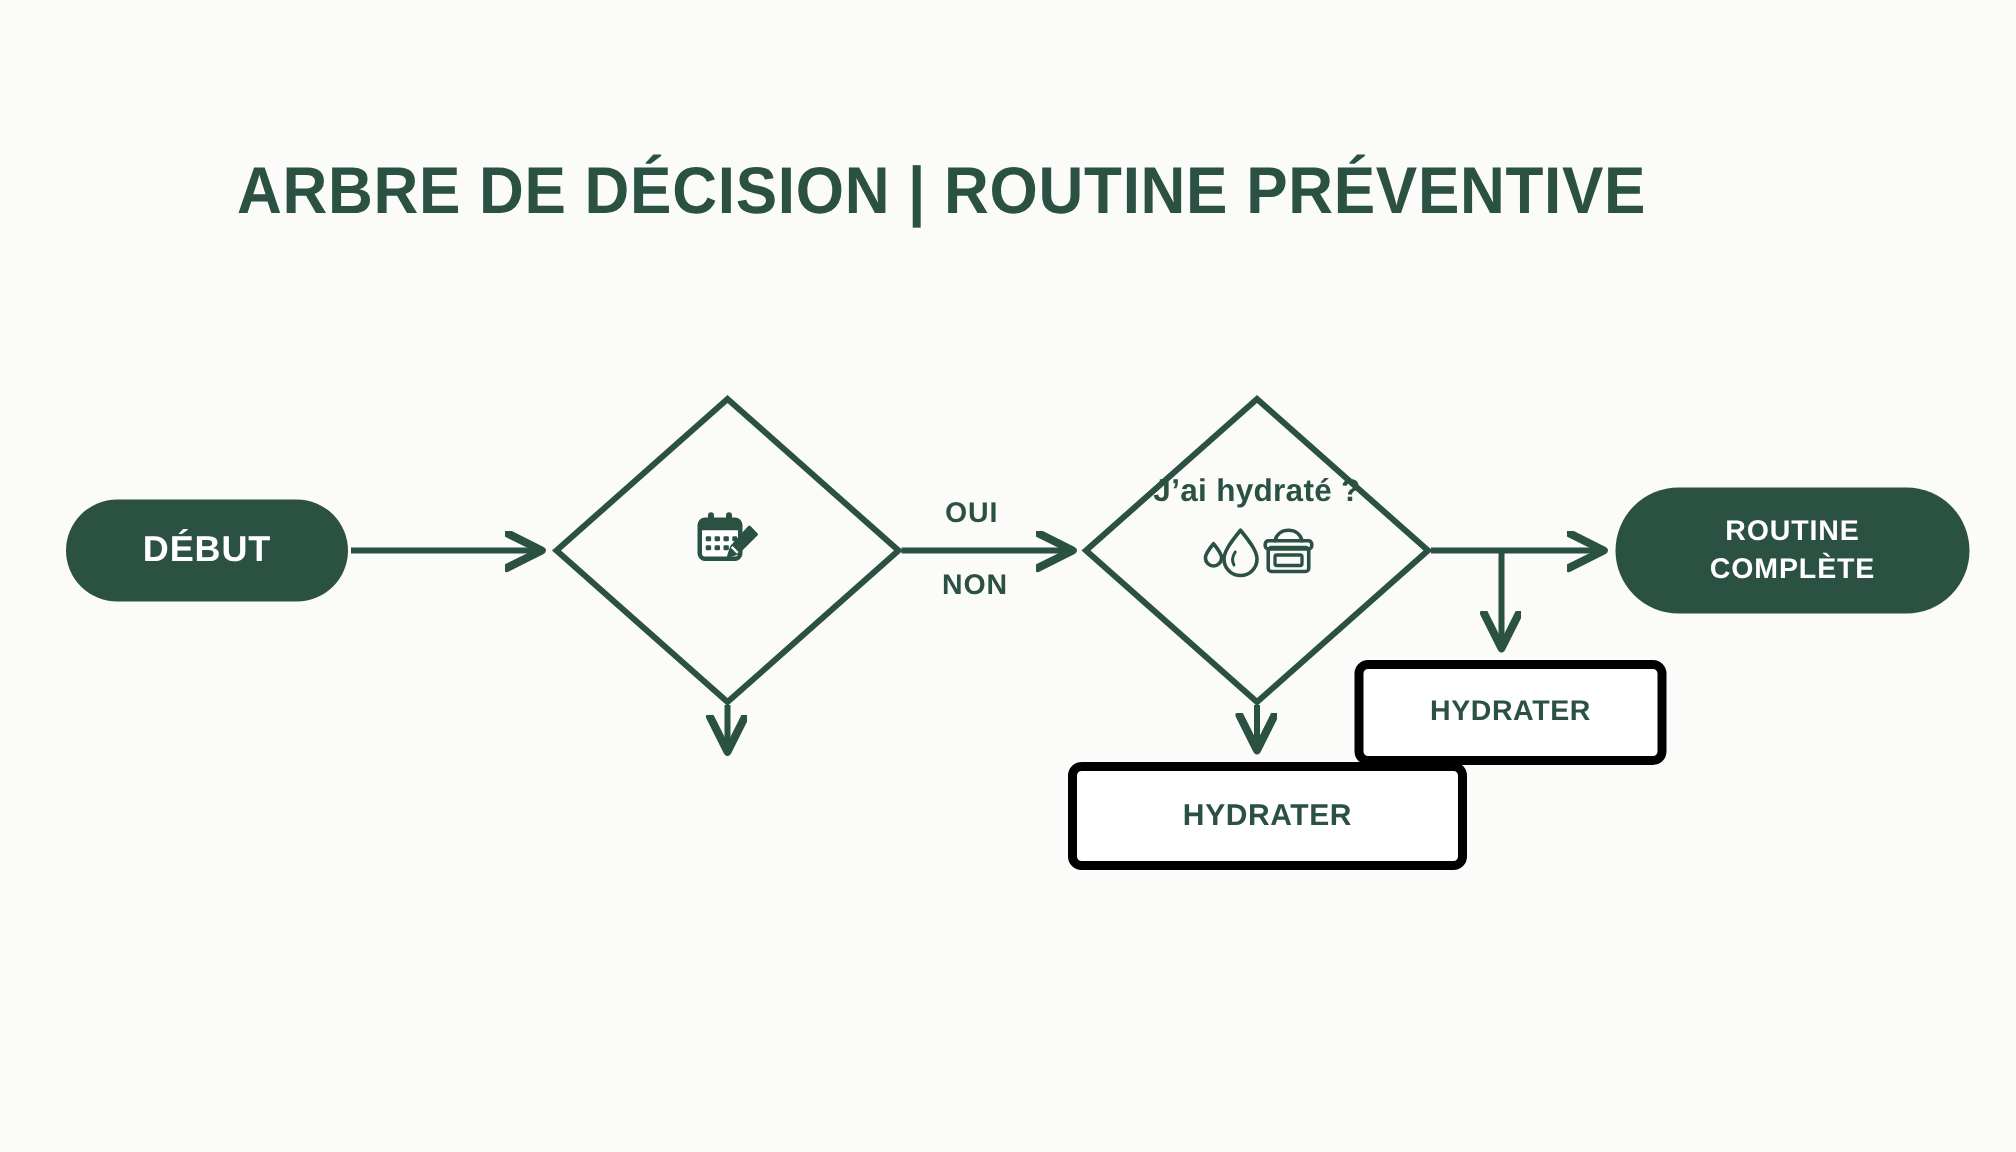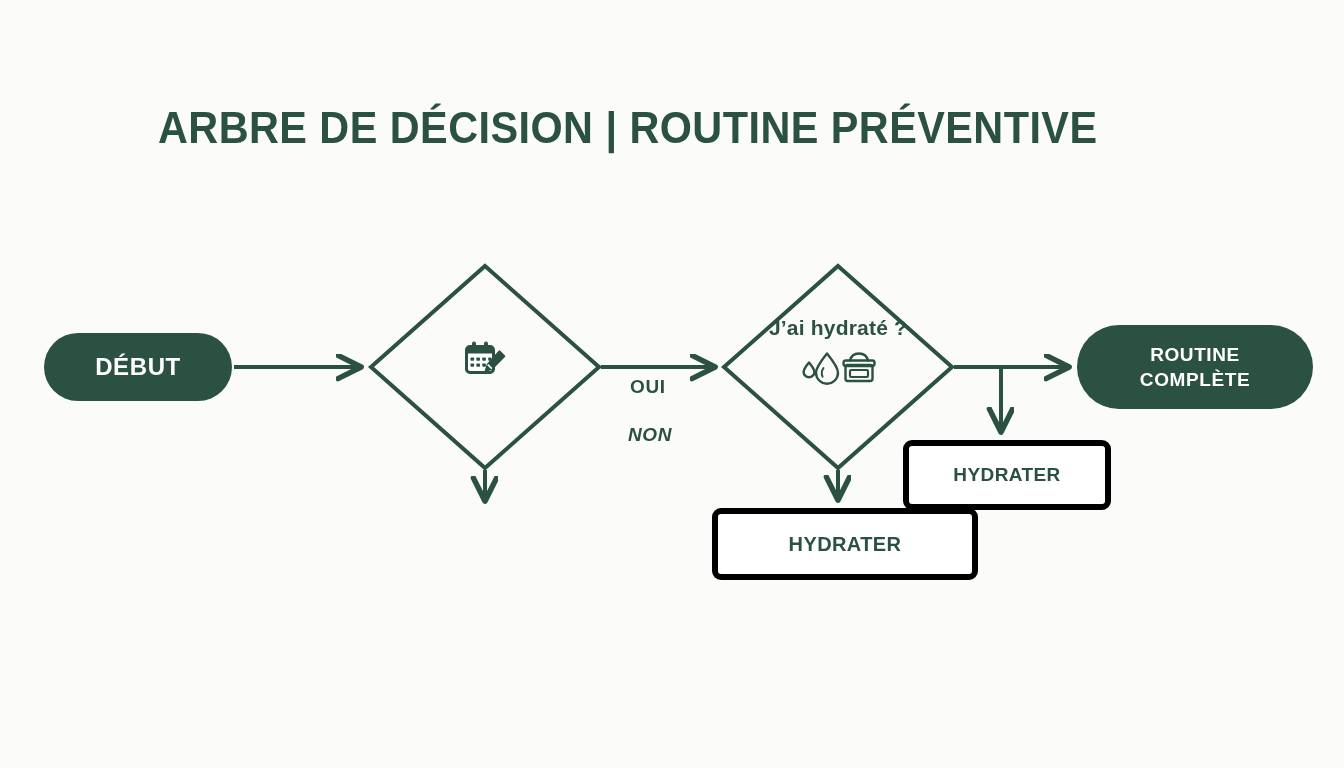--- a/index.html
+++ b/index.html
@@ -150,24 +150,23 @@
 
   
   .edge-label {
     position: absolute;
     color: #2b5143;
     font-family: "Liberation Sans", sans-serif;
     font-size: 19px;
     font-weight: bold;
     letter-spacing: 0.6px;
     white-space: nowrap;
-    margin-top: 44px;
   }
   #edge-label-oui { left: 630px; top: 332px; }
-  #edge-label-non { left: 628px; top: 380px; font-style: italic; }
+  #edge-label-non { left: 628px; top: 380px; }
 </style>
 </head>
 <body>
 
 <div id="stage">
 
   <div id="page-title">ARBRE DE DÉCISION | ROUTINE PRÉVENTIVE</div>
 
   <svg id="connectors" viewBox="0 0 1344 768" width="1344" height="768">
     <defs>

